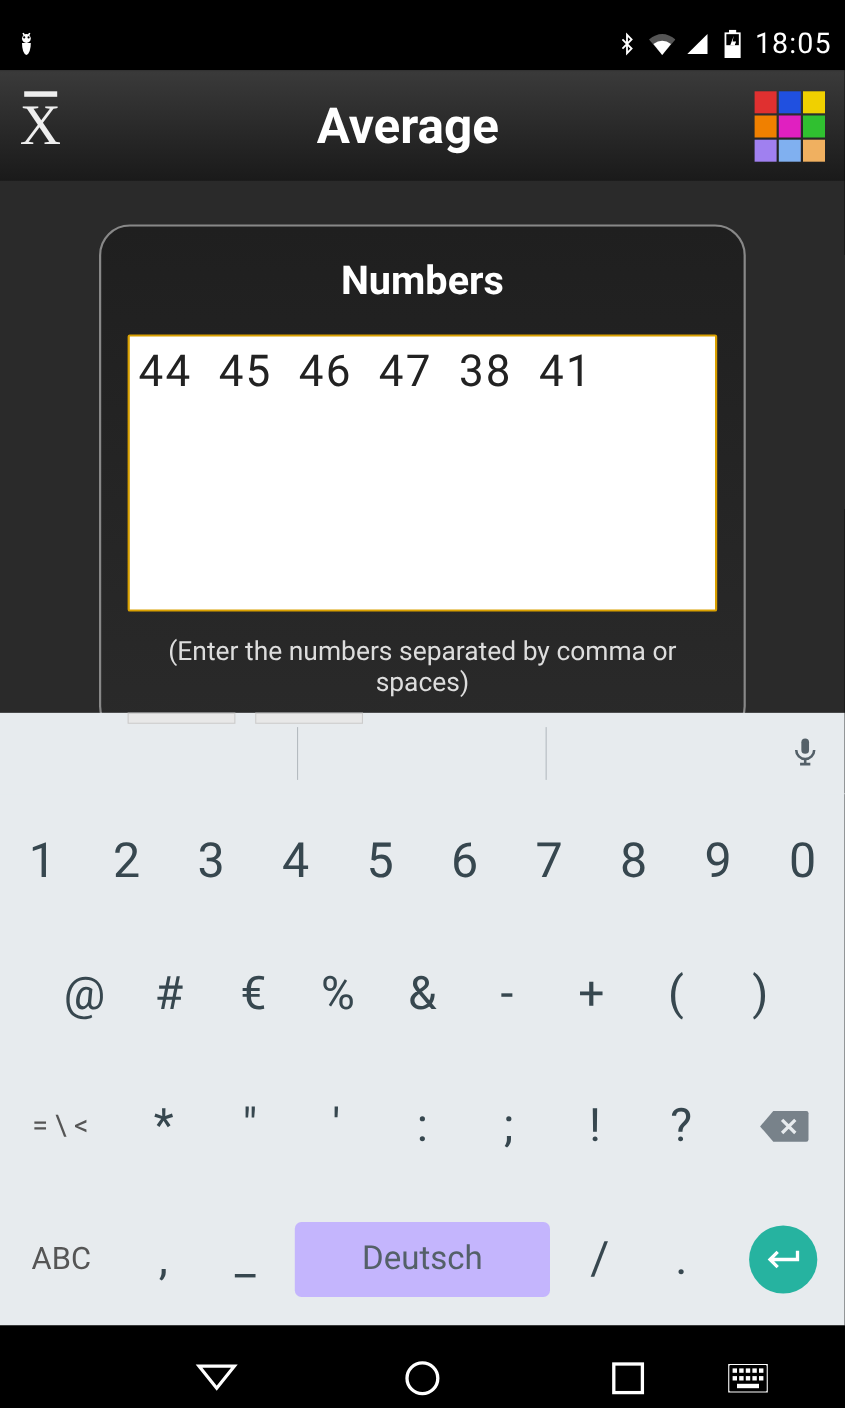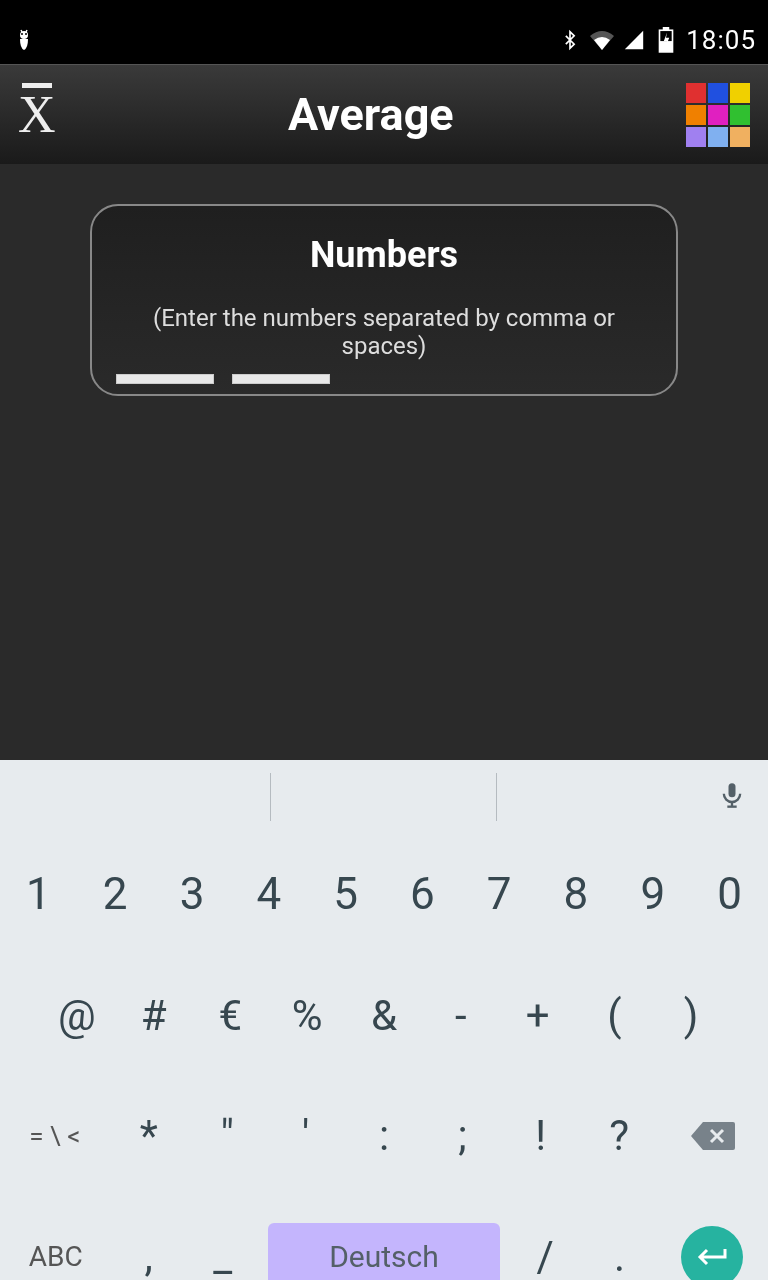--- a/index.html
+++ b/index.html
@@ -24,21 +24,21 @@
   .app-logo { color: #eee; font-size: 52px; font-weight: 300; position: relative; font-family: serif; }
   .app-logo::before { content: ""; position: absolute; top: -2px; left: 4px; right: 4px; height: 5px; background: #eee; }
   .app-title { color: #fff; font-size: 45px; font-weight: 700; }
   .header-grid { display: grid; grid-template-columns: repeat(3, 20px); grid-template-rows: repeat(3, 20px); gap: 2px; }
   .hg-c { width: 20px; height: 20px; }
   .hg-r { background: #e03030; } .hg-b { background: #2050e0; } .hg-y { background: #f0d000; }
   .hg-o { background: #f08000; } .hg-m { background: #e020c0; } .hg-g { background: #30c030; }
   .hg-p { background: #a080f0; } .hg-lb { background: #80b0f0; } .hg-lo { background: #f0b060; }
   
   
-  .content { background: #2a2a2a; height: 596px; padding: 40px 90px 0; }
+  .content { background: #2a2a2a; height: 484px; padding: 40px 90px 0; }
   .card {
     border: 2px solid #888; border-radius: 28px; padding: 28px 24px 10px;
     background: linear-gradient(to bottom, #1f1f1f 0%, #2a2a2a 100%);
   }
   .card-title { color: #fff; font-size: 36px; font-weight: 700; text-align: center; margin-bottom: 28px; }
   .numbers-input {
     width: 100%; height: 252px; background: #fff; border: 2px solid #d9a000; border-radius: 2px;
     font-size: 40px; padding: 8px 8px; color: #222; resize: none; font-family: inherit; letter-spacing: 2px;
   }
   .hint { color: #ddd; font-size: 24px; text-align: center; margin-top: 18px; }
@@ -132,20 +132,21 @@
       <div class="hg-c hg-g"></div>
     <div class="hg-c hg-p"></div>
       <div class="hg-c hg-lb"></div>
       <div class="hg-c hg-lo"></div>
   </div>
 </div>
 
 <div class="content">
   <div class="card">
     <div class="card-title">Numbers</div>
+    <textarea class="numbers-input" style="">44  45  46  47  38  41</textarea>
     <div class="hint">(Enter the numbers separated by comma or spaces)</div>
     <div class="button-row">
       <div class="btn-placeholder"></div>
       <div class="btn-placeholder"></div>
     </div>
   </div>
 </div>
 
 <div class="keyboard">
   <div class="suggestion-bar">

